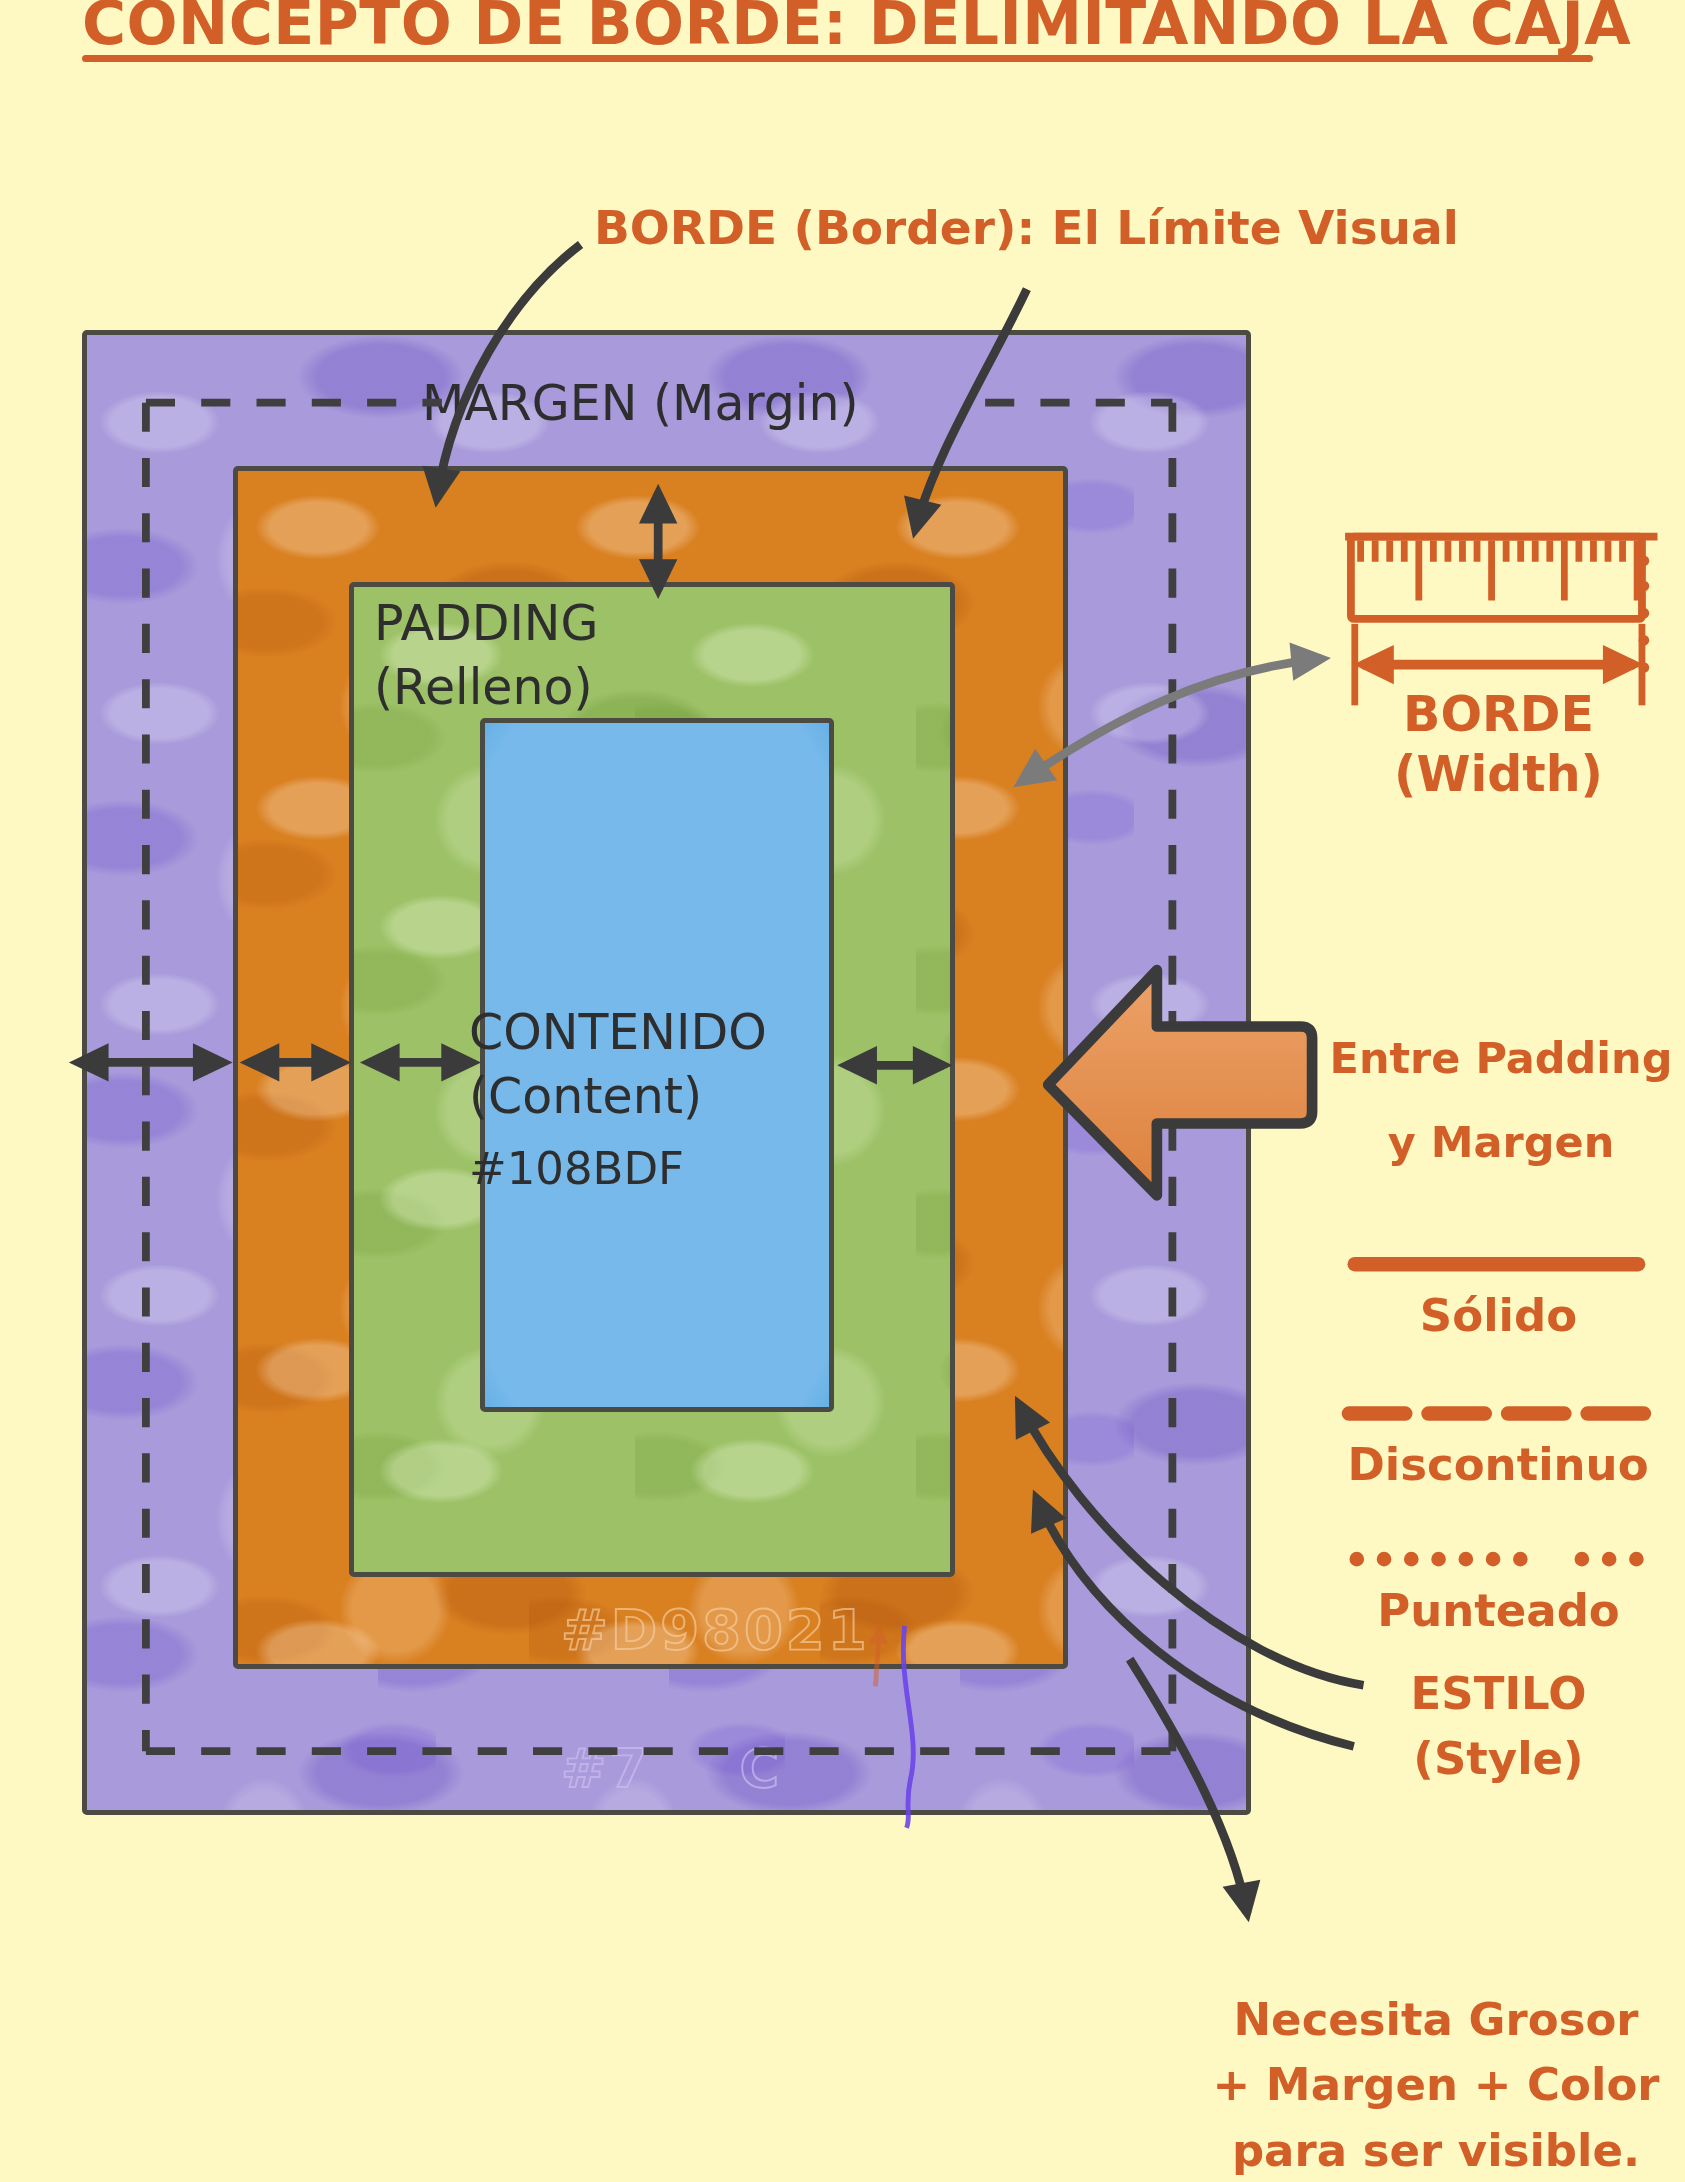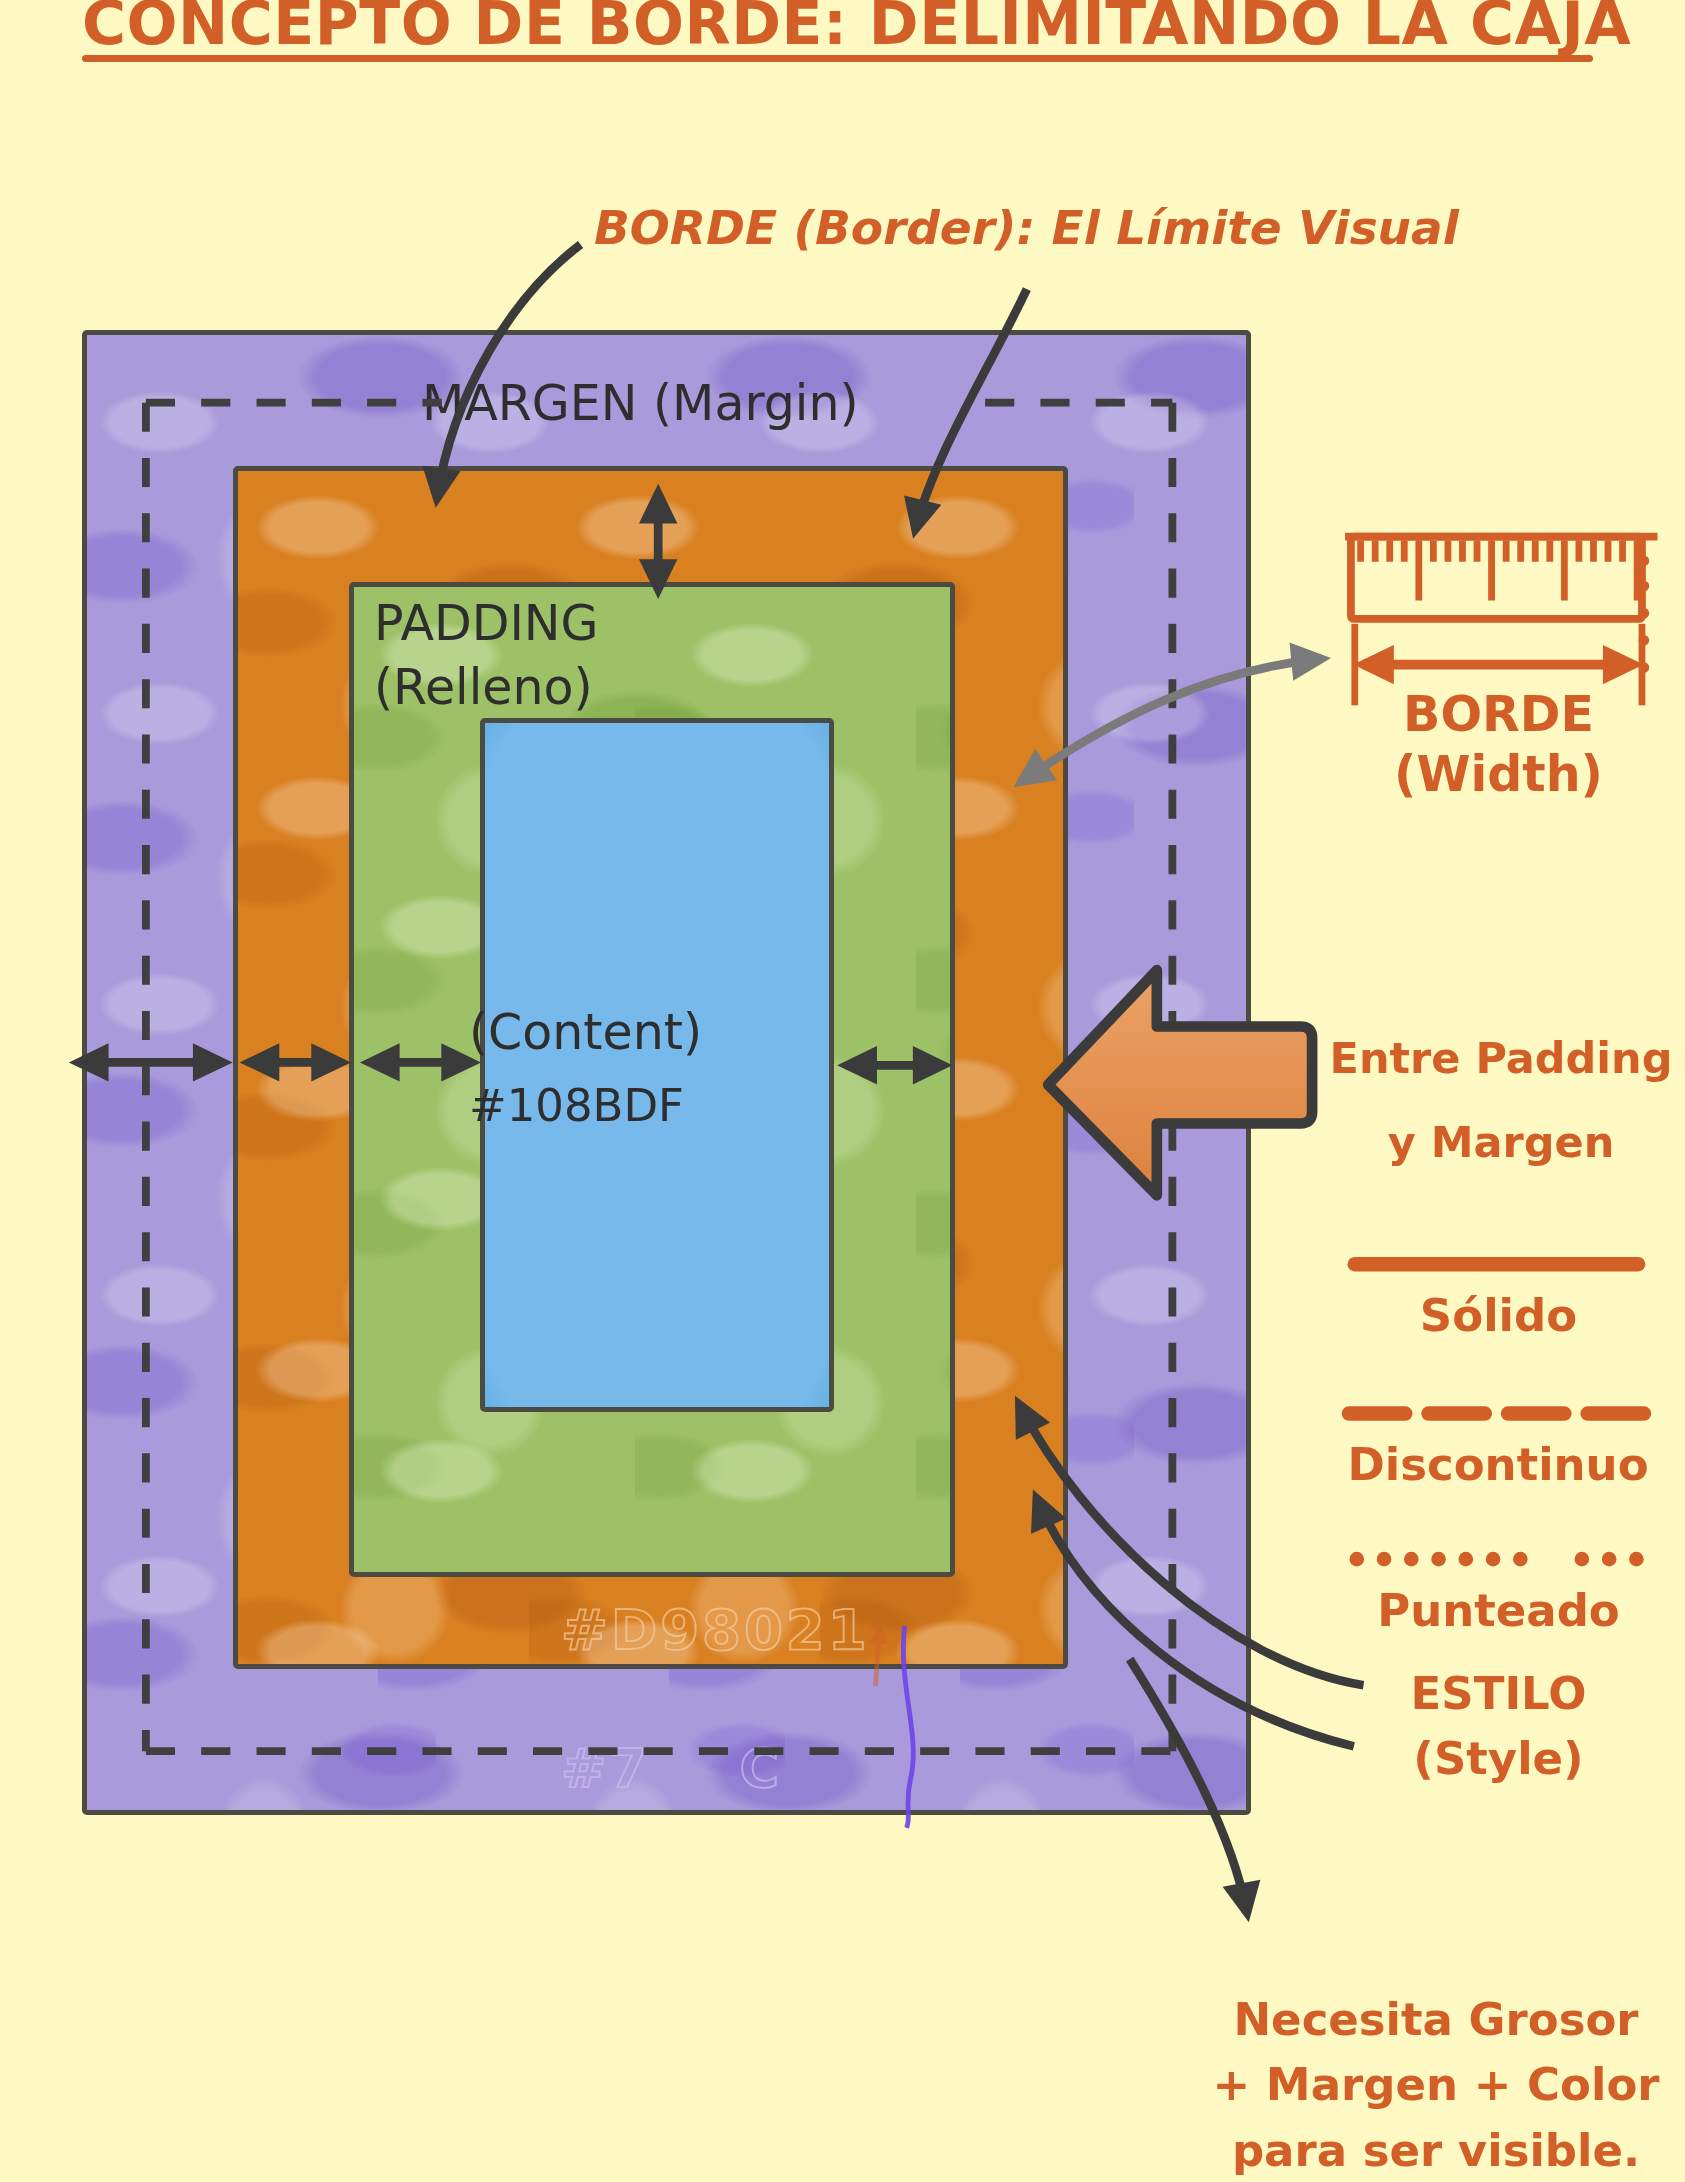--- a/index.html
+++ b/index.html
@@ -20,21 +20,21 @@
     font-size:60px;font-weight:700;letter-spacing:0.5px;
     color:#D25F28;white-space:nowrap;
   }
   .title-underline{
     left:82px;top:55px;width:1511px;height:6.8px;
     background:#D25F28;border-radius:3.9px;
   }
 
   
   .orange-note{color:#D25F28;font-weight:600;text-align:center;}
-  .borde-label{left:594px;top:200px;font-size:47px;white-space:nowrap;text-align:right;font-style:italic;}
+  .borde-label{left:594px;top:200px;font-size:47px;white-space:nowrap;text-align:right;}
   .grosor-label{left:1347px;top:685px;width:303px;font-size:49px;line-height:1.22;}
   .entre-label{left:1316px;top:1017px;width:370px;font-size:43px;line-height:1.95;}
   .solid-label{left:1347px;top:1289px;width:303px;font-size:45px;}
   .dashed-label{left:1327px;top:1438px;width:342px;font-size:45px;}
   .dotted-label{left:1347px;top:1584px;width:303px;font-size:45px;}
   .estilo-label{left:1347px;top:1661px;width:303px;font-size:45px;line-height:1.45;}
   .necesita-label{left:1208px;top:1987px;width:456px;font-size:45px;line-height:1.45;}
 
   
   .box{border:5.8px solid #4B4B44;border-radius:4.9px;box-sizing:border-box;}
@@ -114,20 +114,21 @@
   <div class="abs box box-border"></div>
   <div class="abs box box-padding"></div>
   <div class="abs box box-content"></div>
 
   <div class="abs box-label margen-label">MARGEN (Margin)</div>
   <div class="abs box-label padding-label">
     <div>PADDING</div>
     <div>(Relleno)</div>
   </div>
   <div class="abs box-label contenido-label">
+    <div>CONTENIDO</div>
     <div>(Content)</div>
     <div class="contenido-hex">#108BDF</div>
   </div>
 
   <div class="abs watermark wm-border">#D98021</div>
   <div class="abs watermark wm-margin">
     <span>#7</span>
     <span>C</span>
   </div>
 

